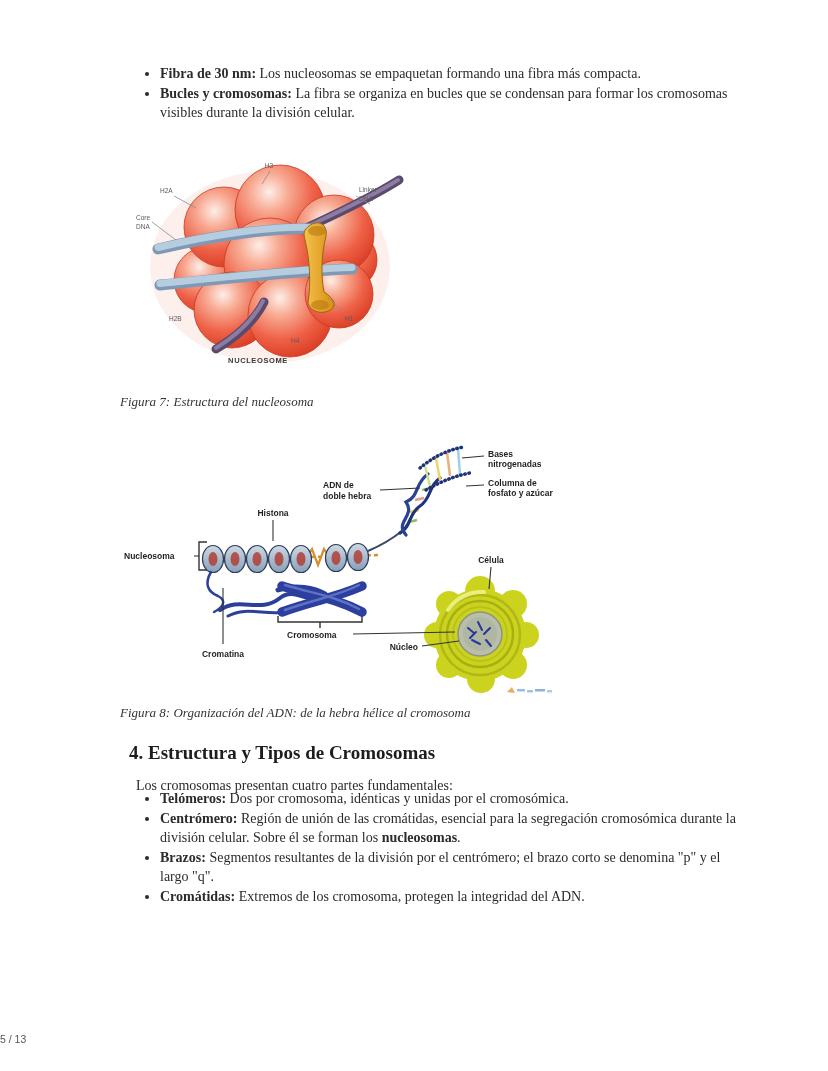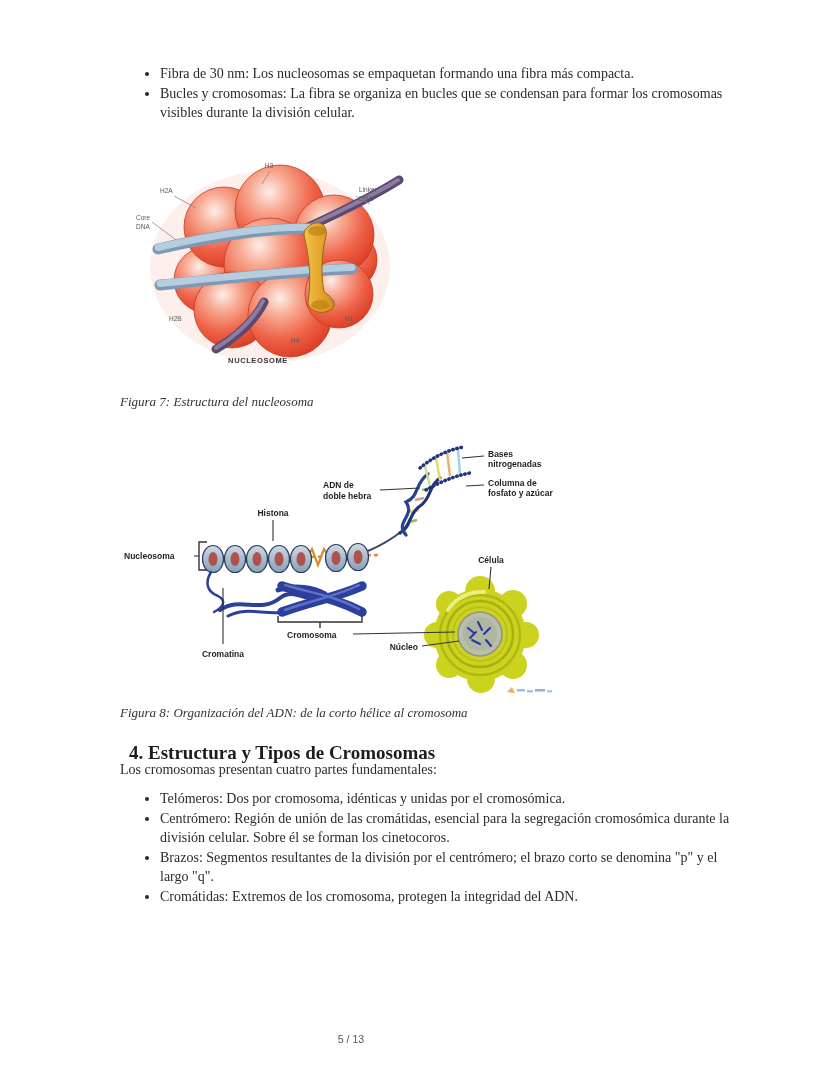--- a/index.html
+++ b/index.html
@@ -4,39 +4,39 @@
 <style>
   html,body{margin:0;padding:0;}
   body{
     width:828px;height:1071px;background:#ffffff;position:relative;
     font-family:"Liberation Serif", serif;color:#2b2b2b;overflow:hidden;
   }
   .abs{position:absolute;}
   
   ul.doc-list{margin:0;padding:0 0 0 40px;list-style:disc;}
   ul.doc-list li{font-size:14px;line-height:19.5px;color:#2b2b2b;}
-  ul.doc-list li b{font-weight:400;margin-top:23px;}
+  ul.doc-list li b{font-weight:700;margin-top:23px;}
   .bullets-top{left:120px;top:64px;width:618px;}
   .bullets-section{left:120px;top:789px;width:622px;}
   
   .fig-caption{font-style:italic;font-size:13px;color:#333;line-height:16px;}
   .cap7{left:120px;top:394px;text-align:right;}
   .cap8{left:120px;top:705px;}
   
   .section-heading{left:121px;top:733px;font-size:19px;font-weight:700;color:#1d1d1d;line-height:24px;}
   .section-intro{left:120px;top:760px;font-size:14px;line-height:19px;width:620px;}
   
   .fig1{left:112px;top:152px;width:292px;height:228px;}
   .fig2{left:110px;top:438px;width:460px;height:262px;}
   svg text{font-family:"Liberation Sans", sans-serif;}
   .lbl1{font-size:6.5px;fill:#5a5a5a;}
   .lbl1-title{font-size:7.5px;font-weight:700;fill:#3a3a3a;letter-spacing:0.6px;}
   .lbl2{font-size:8.5px;font-weight:700;fill:#1f1f1f;}
   
-  .footer{left:0;top:1033px;width:702px;text-align:center;
+  .footer{left:0;top:1033px;width:702px;
     font-family:"Liberation Sans", sans-serif;font-size:10.5px;color:#555;}
 </style>
 </head>
 <body>
 
 <div class="abs bullets-top">
   <ul class="doc-list">
     <li><b>Fibra de 30 nm:</b><span> Los nucleosomas se empaquetan formando una fibra más compacta.</span></li>
     <li><b>Bucles y cromosomas:</b><span> La fibra se organiza en bucles que se condensan para formar los cromosomas visibles durante la división celular.</span></li>
   </ul>
@@ -246,27 +246,27 @@
       <text class="lbl2" x="163" y="78" text-anchor="middle">Histona</text>
       <text class="lbl2" x="14" y="121">Nucleosoma</text>
       <text class="lbl2" x="381" y="125" text-anchor="middle">Célula</text>
       <text class="lbl2" x="177" y="200">Cromosoma</text>
       <text class="lbl2" x="308" y="212" text-anchor="end">Núcleo</text>
       <text class="lbl2" x="113" y="219" text-anchor="middle">Cromatina</text>
     </g>
   </svg>
 </div>
 
-<div class="abs fig-caption cap8">Figura 8: Organización del ADN: de la corto hélice al cromosoma</div>
+<div class="abs fig-caption cap8">Figura 8: Organización del ADN: de la hebra hélice al cromosoma</div>
 
 <h2 class="abs section-heading" style="margin:8px;">4. Estructura y Tipos de Cromosomas</h2>
-<p class="abs section-intro" style="margin:0;">Los cromosomas presentan cuatro partes fundamentales:</p>
+<p class="abs section-intro" style="margin:16px;">Los cromosomas presentan cuatro partes fundamentales:</p>
 
 <div class="abs bullets-section">
   <ul class="doc-list">
     <li><b>Telómeros:</b><span> Dos por cromosoma, idénticas y unidas por el cromosómica.</span><b></b><span></span></li>
-    <li><b>Centrómero:</b><span> Región de unión de las cromátidas, esencial para la segregación cromosómica durante la división celular. Sobre él se forman los </span><b>cinetocoros</b><span>.</span></li>
+    <li><b>Centrómero:</b><span> Región de unión de las cromátidas, esencial para la segregación cromosómica durante la división celular. Sobre él se forman los </span><b>nucleosomas</b><span>.</span></li>
     <li><b>Brazos:</b><span> Segmentos resultantes de la división por el centrómero; el brazo corto se denomina "p" y el largo "q".</span><b></b><span></span></li>
     <li><b>Cromátidas:</b><span> Extremos de los cromosoma, protegen la integridad del ADN.</span><b></b><span></span></li>
   </ul>
 </div>
 
 <div class="abs footer">5 / 13</div>
 
 </body></html>

